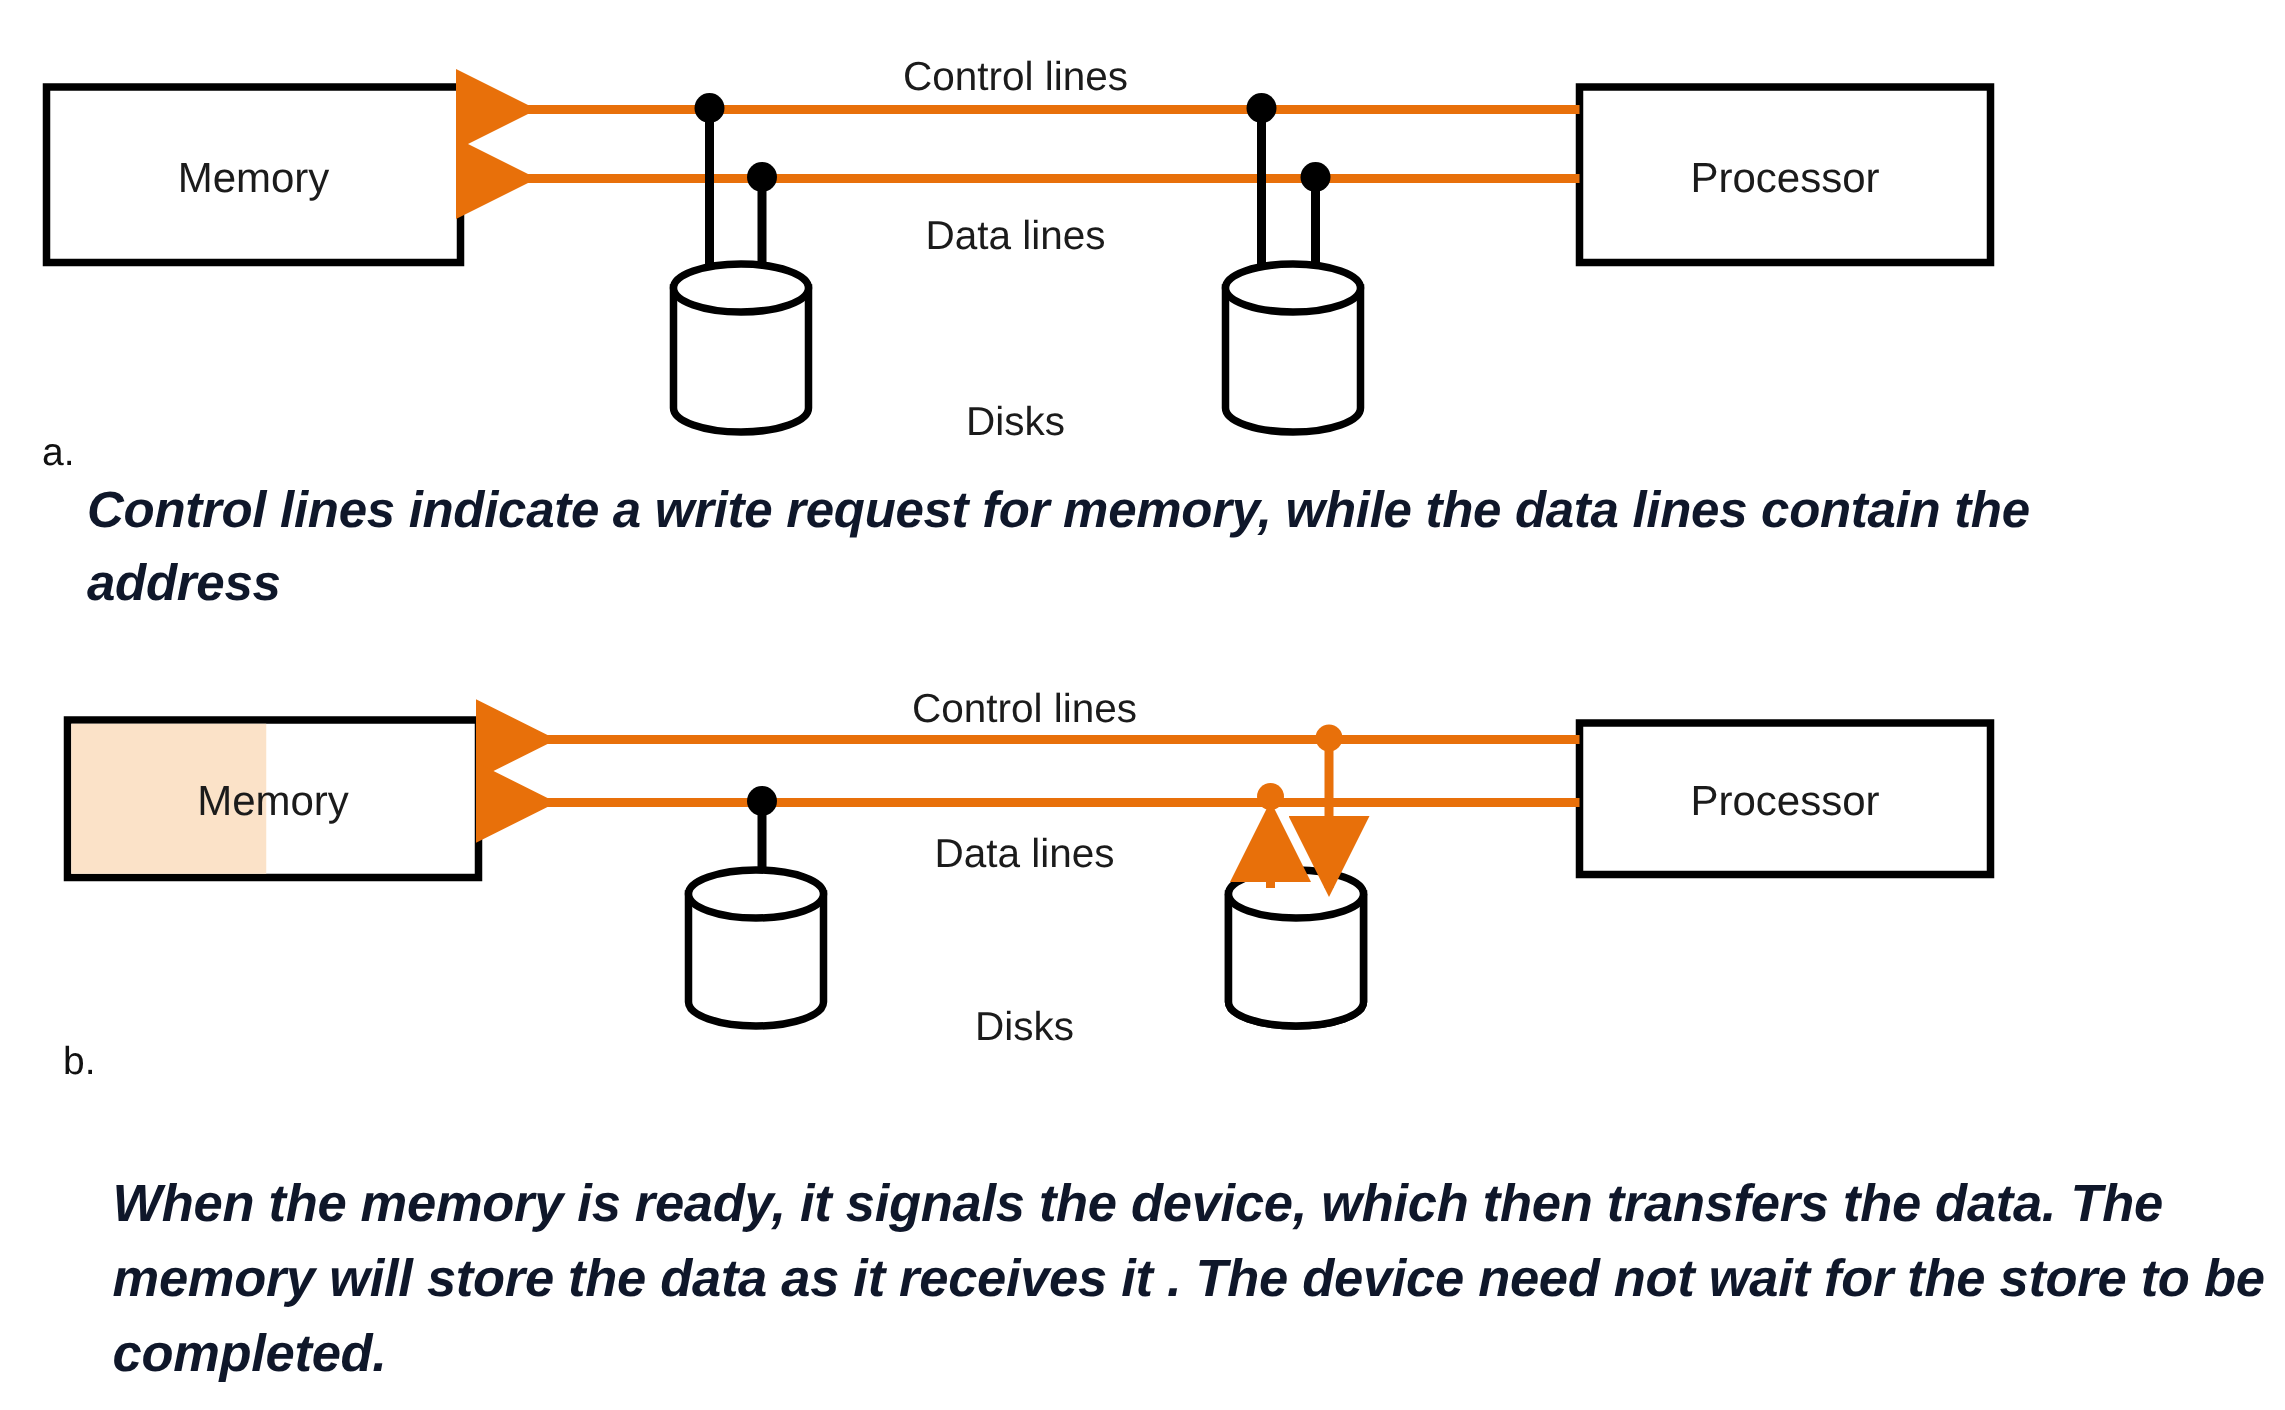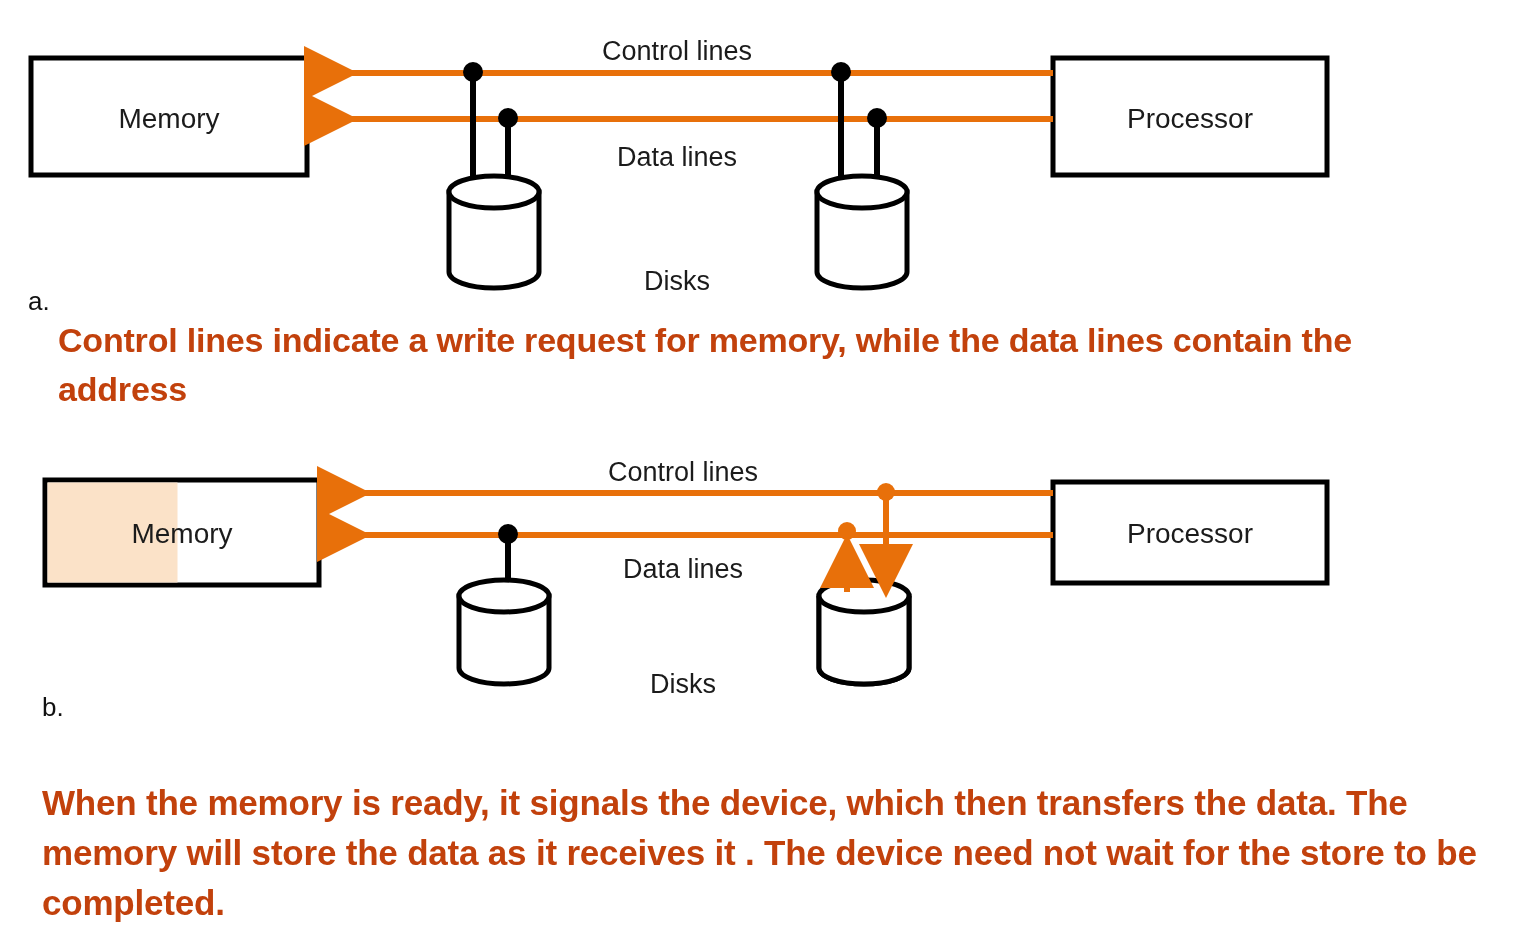--- a/index.html
+++ b/index.html
@@ -25,32 +25,33 @@
     left: 0;
     top: 0;
     width: 1523px;
     height: 940px;
     overflow: visible;
   }
   .cap {
     position: absolute;
     font-family: "Liberation Sans", sans-serif;
     font-weight: bold;
-    color: #c2410c;
+    font-style: italic;
+    color: #0f172a;
     letter-spacing: -0.2px;
   }
   #caption-a {
     left: 58px;
     top: 316px;
     width: 1420px;
     font-size: 34px;
     line-height: 49px;
   }
   #caption-b {
-    left: 42px;
+    left: 75px;
     top: 778px;
     width: 1440px;
     font-size: 35px;
     line-height: 50px;
   }
   .lbl {
     font-family: "Liberation Sans", sans-serif;
     font-size: 27px;
     fill: #1b1b1b;
   }

